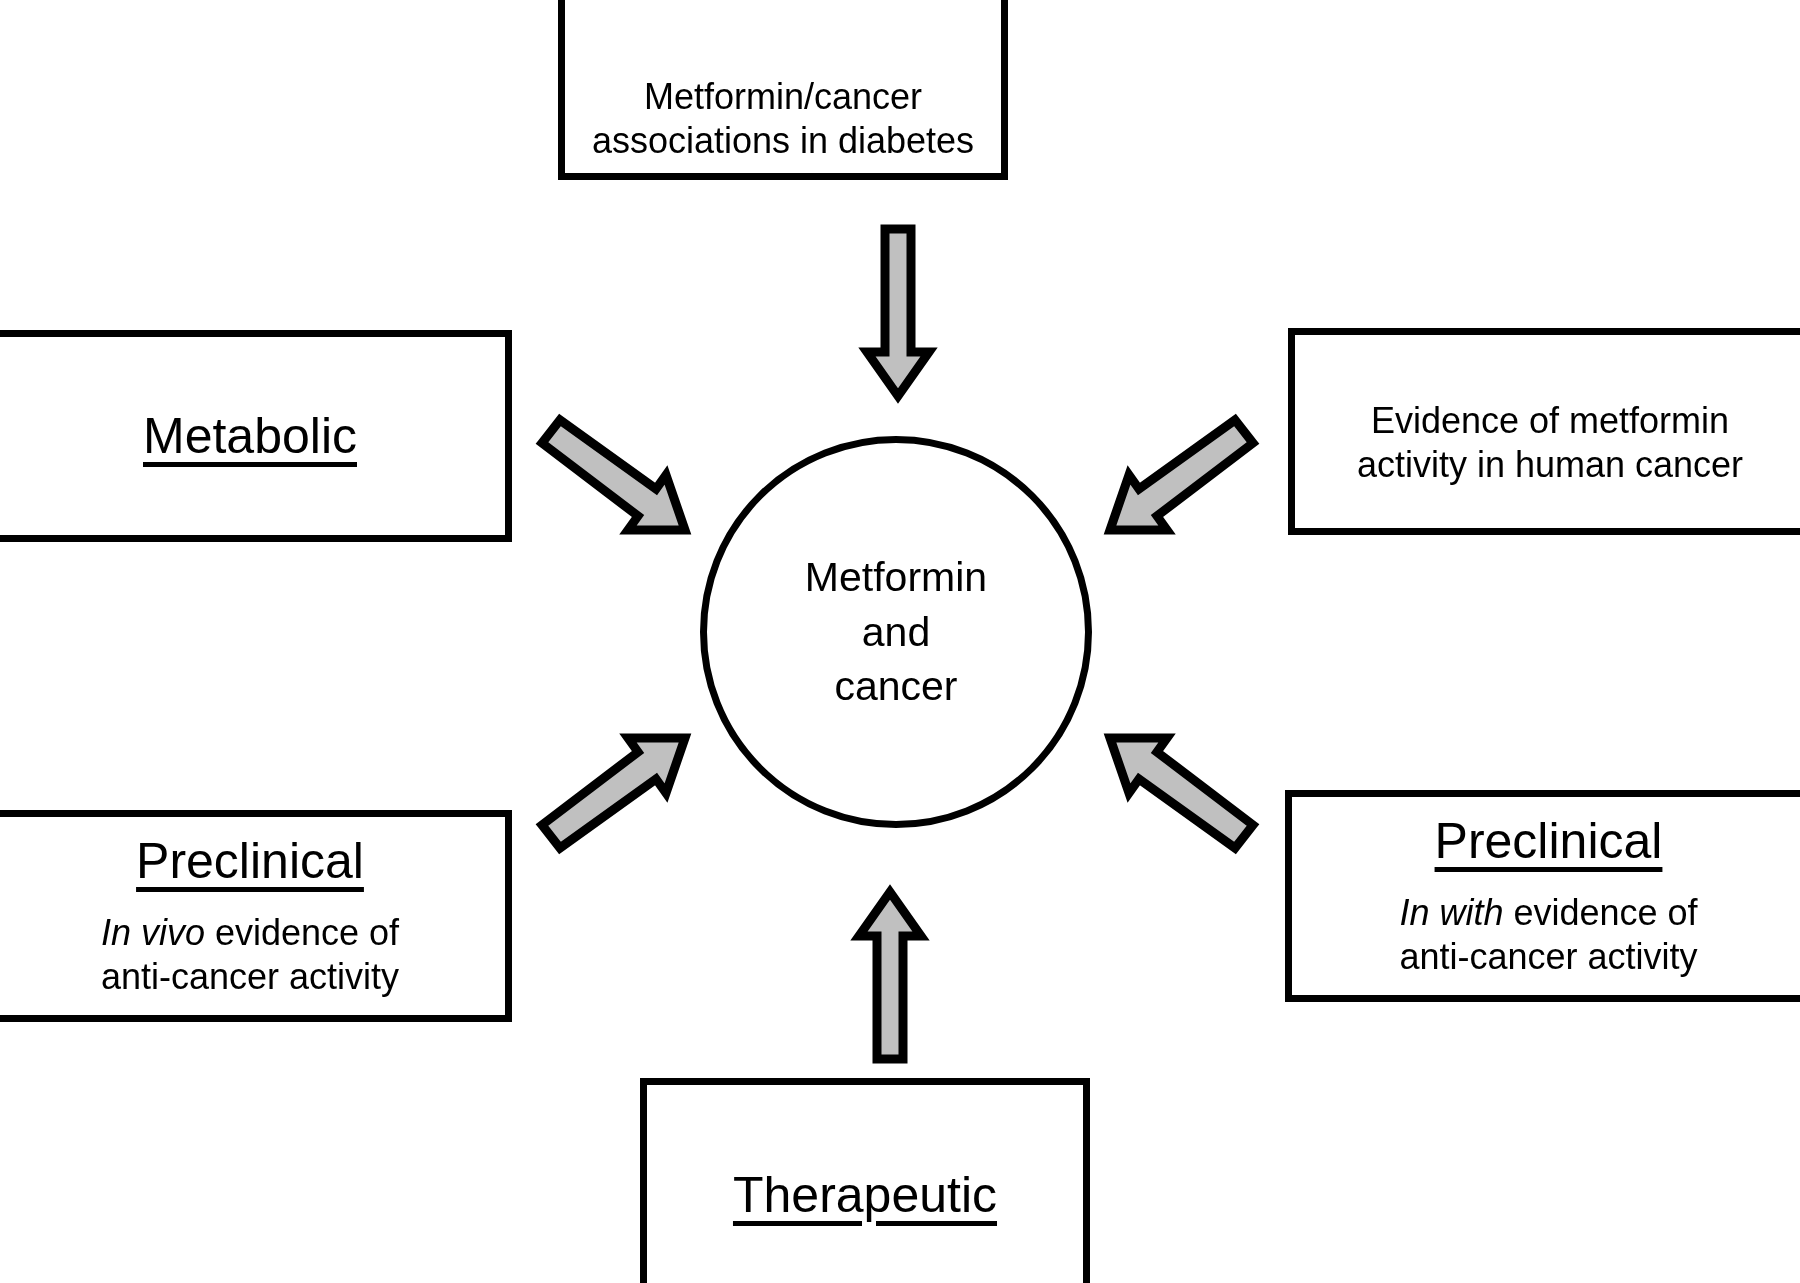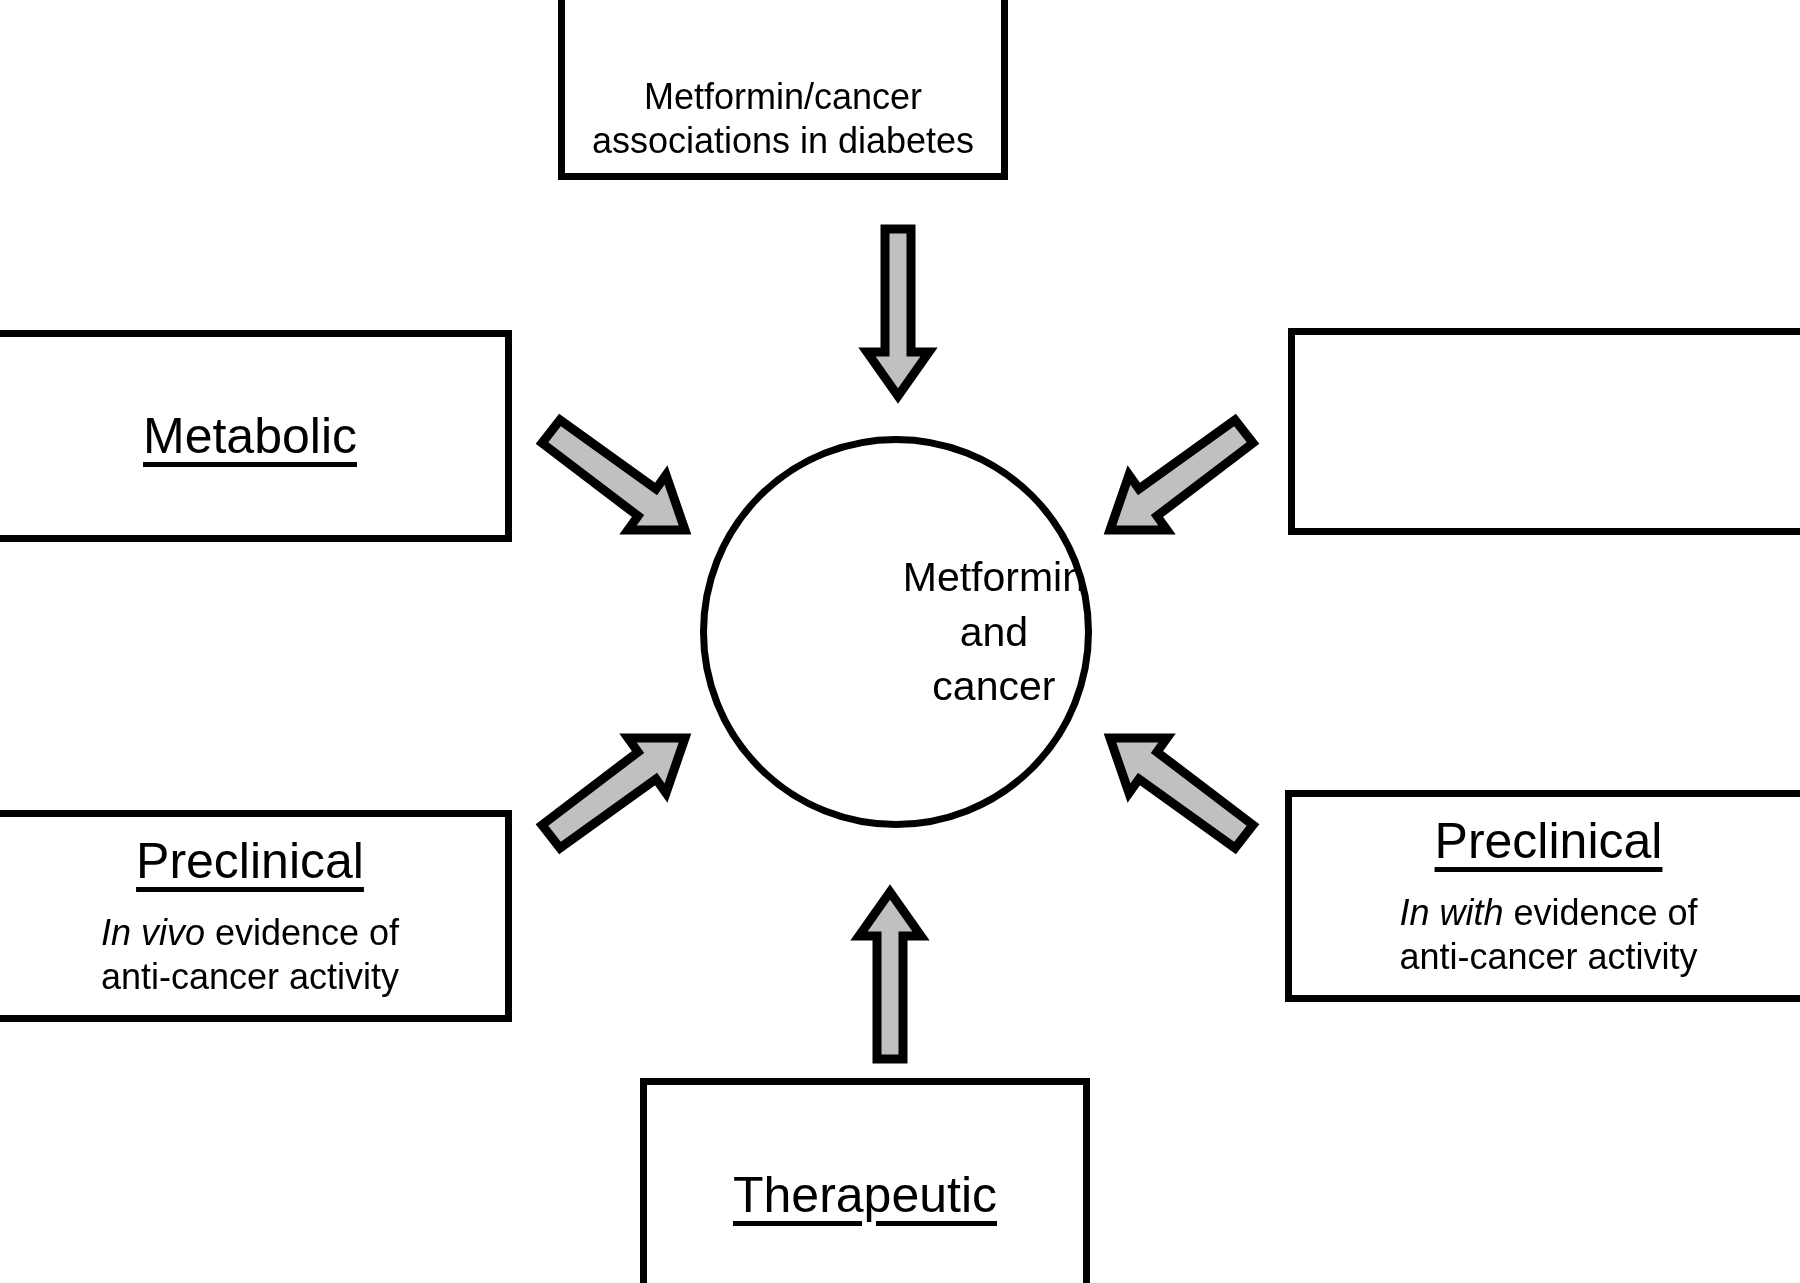--- a/index.html
+++ b/index.html
@@ -70,21 +70,21 @@
   #center-circle {
     position: absolute;
     left: 700px; top: 436px;
     width: 392px; height: 392px;
     border: 7px solid #000000;
     border-radius: 50%;
     box-sizing: border-box;
     background: #ffffff;
     display: flex;
     align-items: center;
-    justify-content: flex-end;
+    justify-content: center;
   }
   #center-circle-label {
     font-size: 41px;
     line-height: 1.34;
     text-align: center;
     white-space: pre-line;
   }
 
   
   .arrow-svg {
@@ -107,20 +107,22 @@
 
     <div class="box-body">Metformin/cancer
 associations in diabetes</div>
   </div>
 
   <div class="box" id="box-metabolic">
     <div class="box-title">Metabolic</div>
   </div>
 
   <div class="box" id="box-therapeutic">
+    <div class="box-body">Evidence of metformin
+activity in human cancer</div>
   </div>
 
   <div class="box" id="box-preclinical-invivo">
     <div class="box-title">Preclinical</div>
     <div class="box-body"><em>In vivo</em><span> evidence of
 anti-cancer activity</span></div>
   </div>
 
   <div class="box" id="box-preclinical-invitro">
     <div class="box-title">Preclinical</div>

